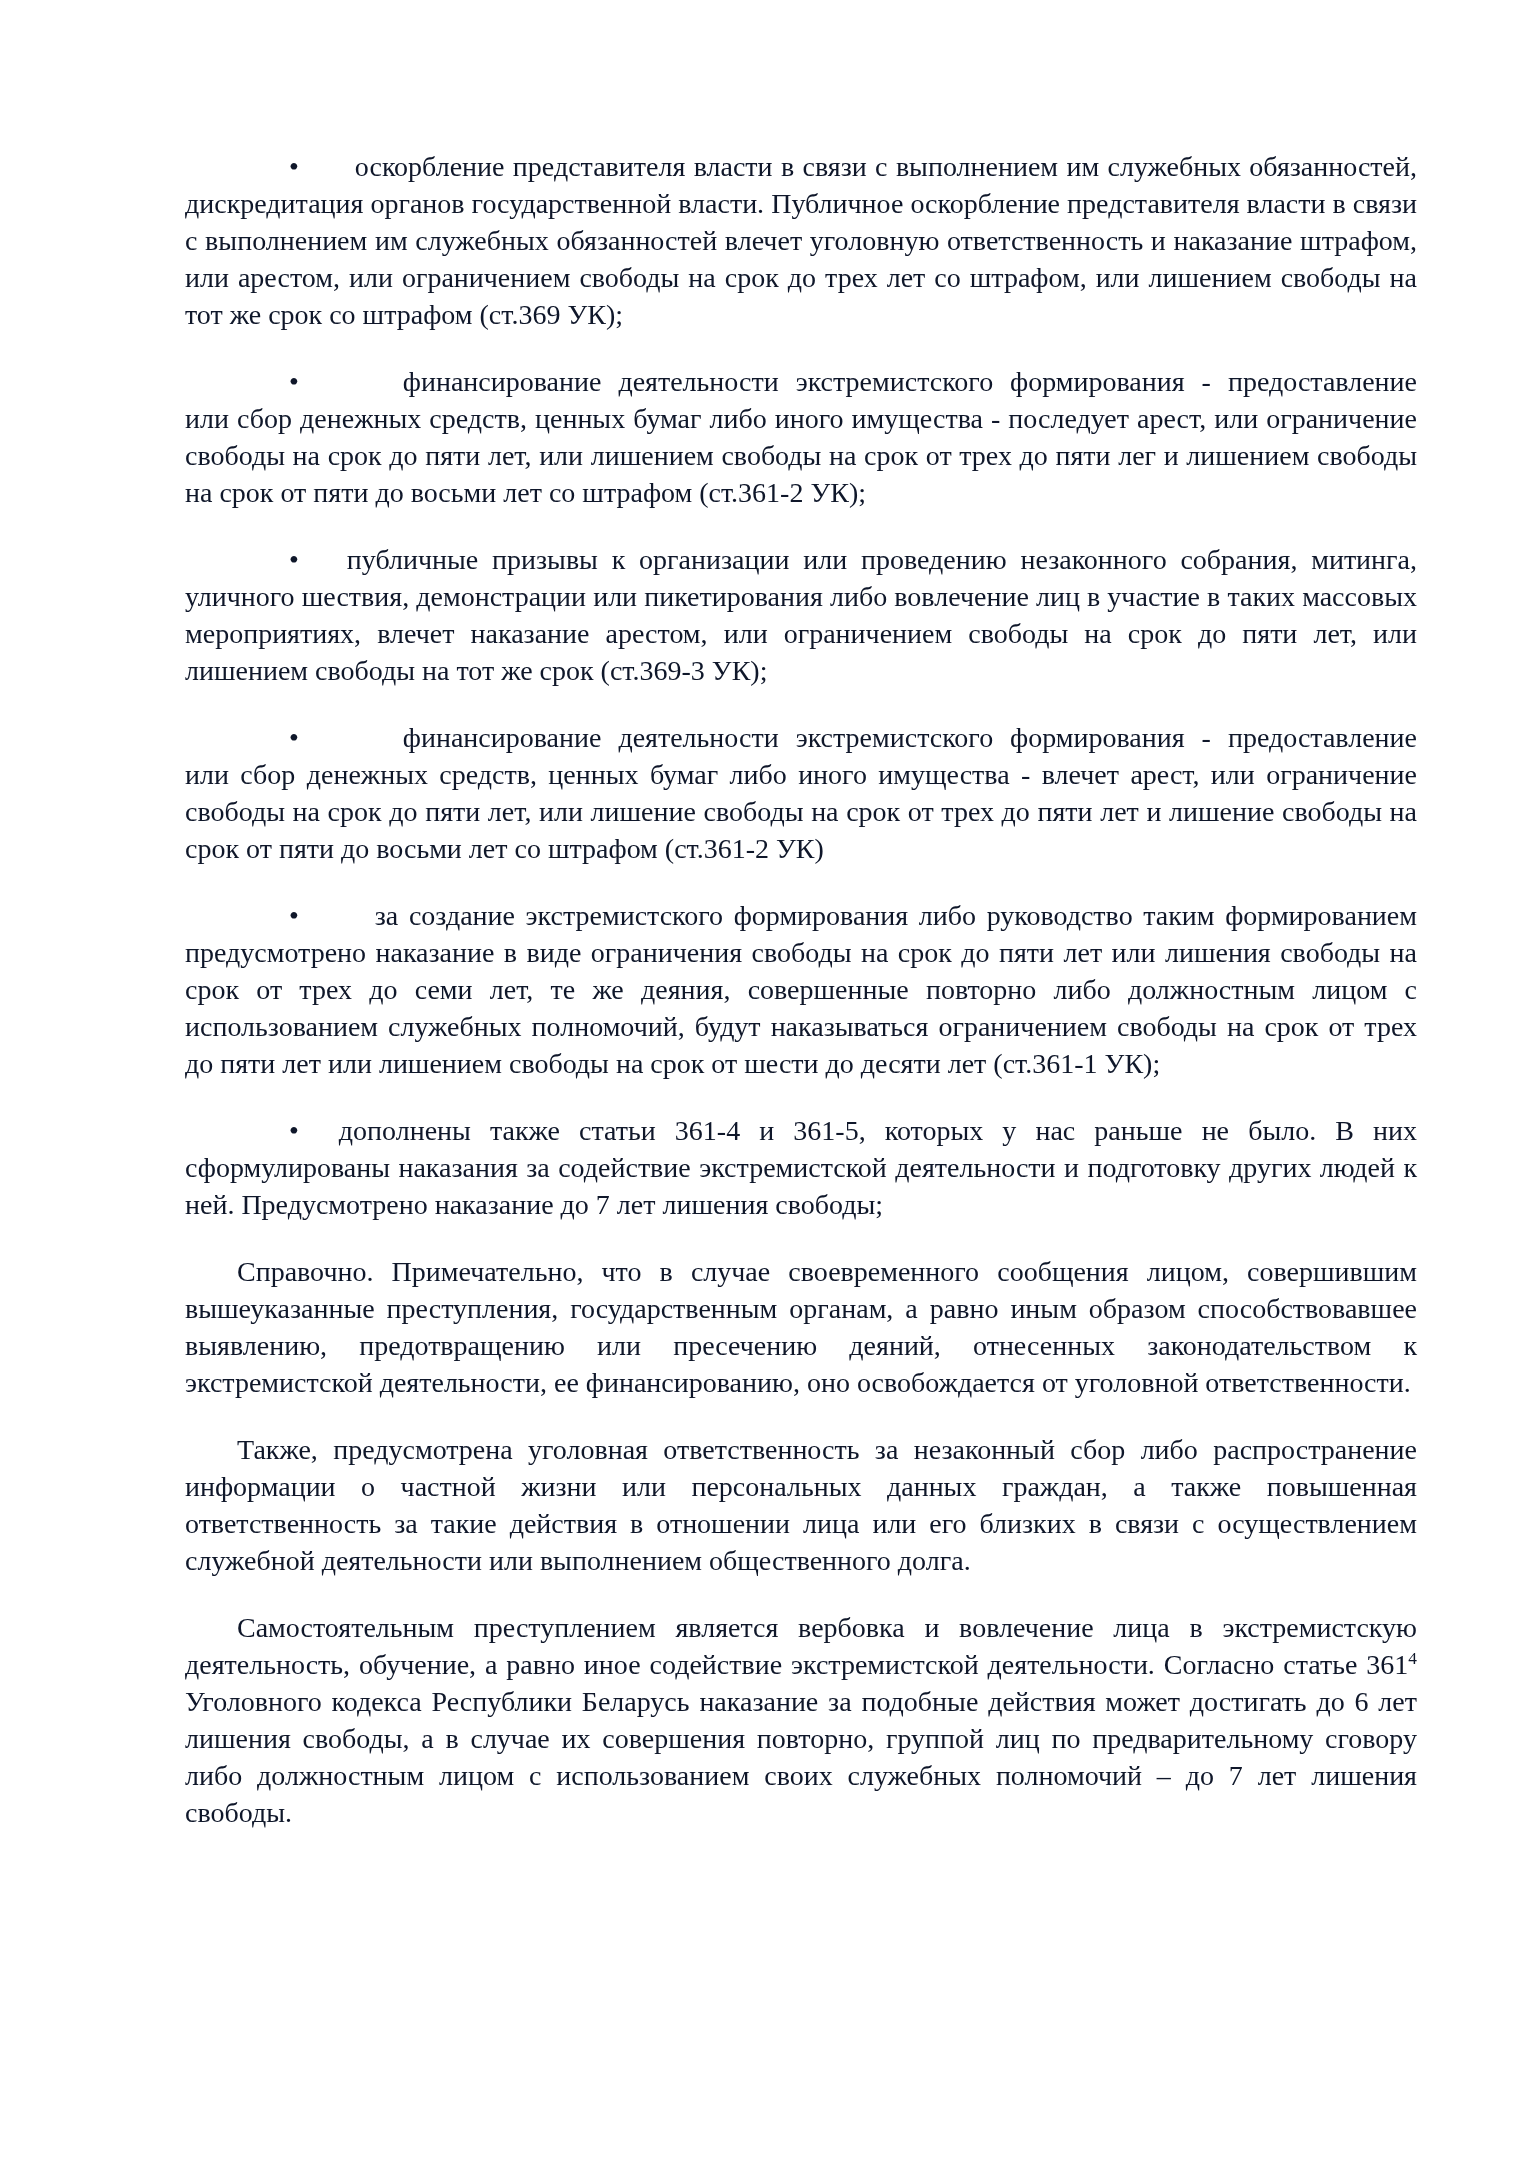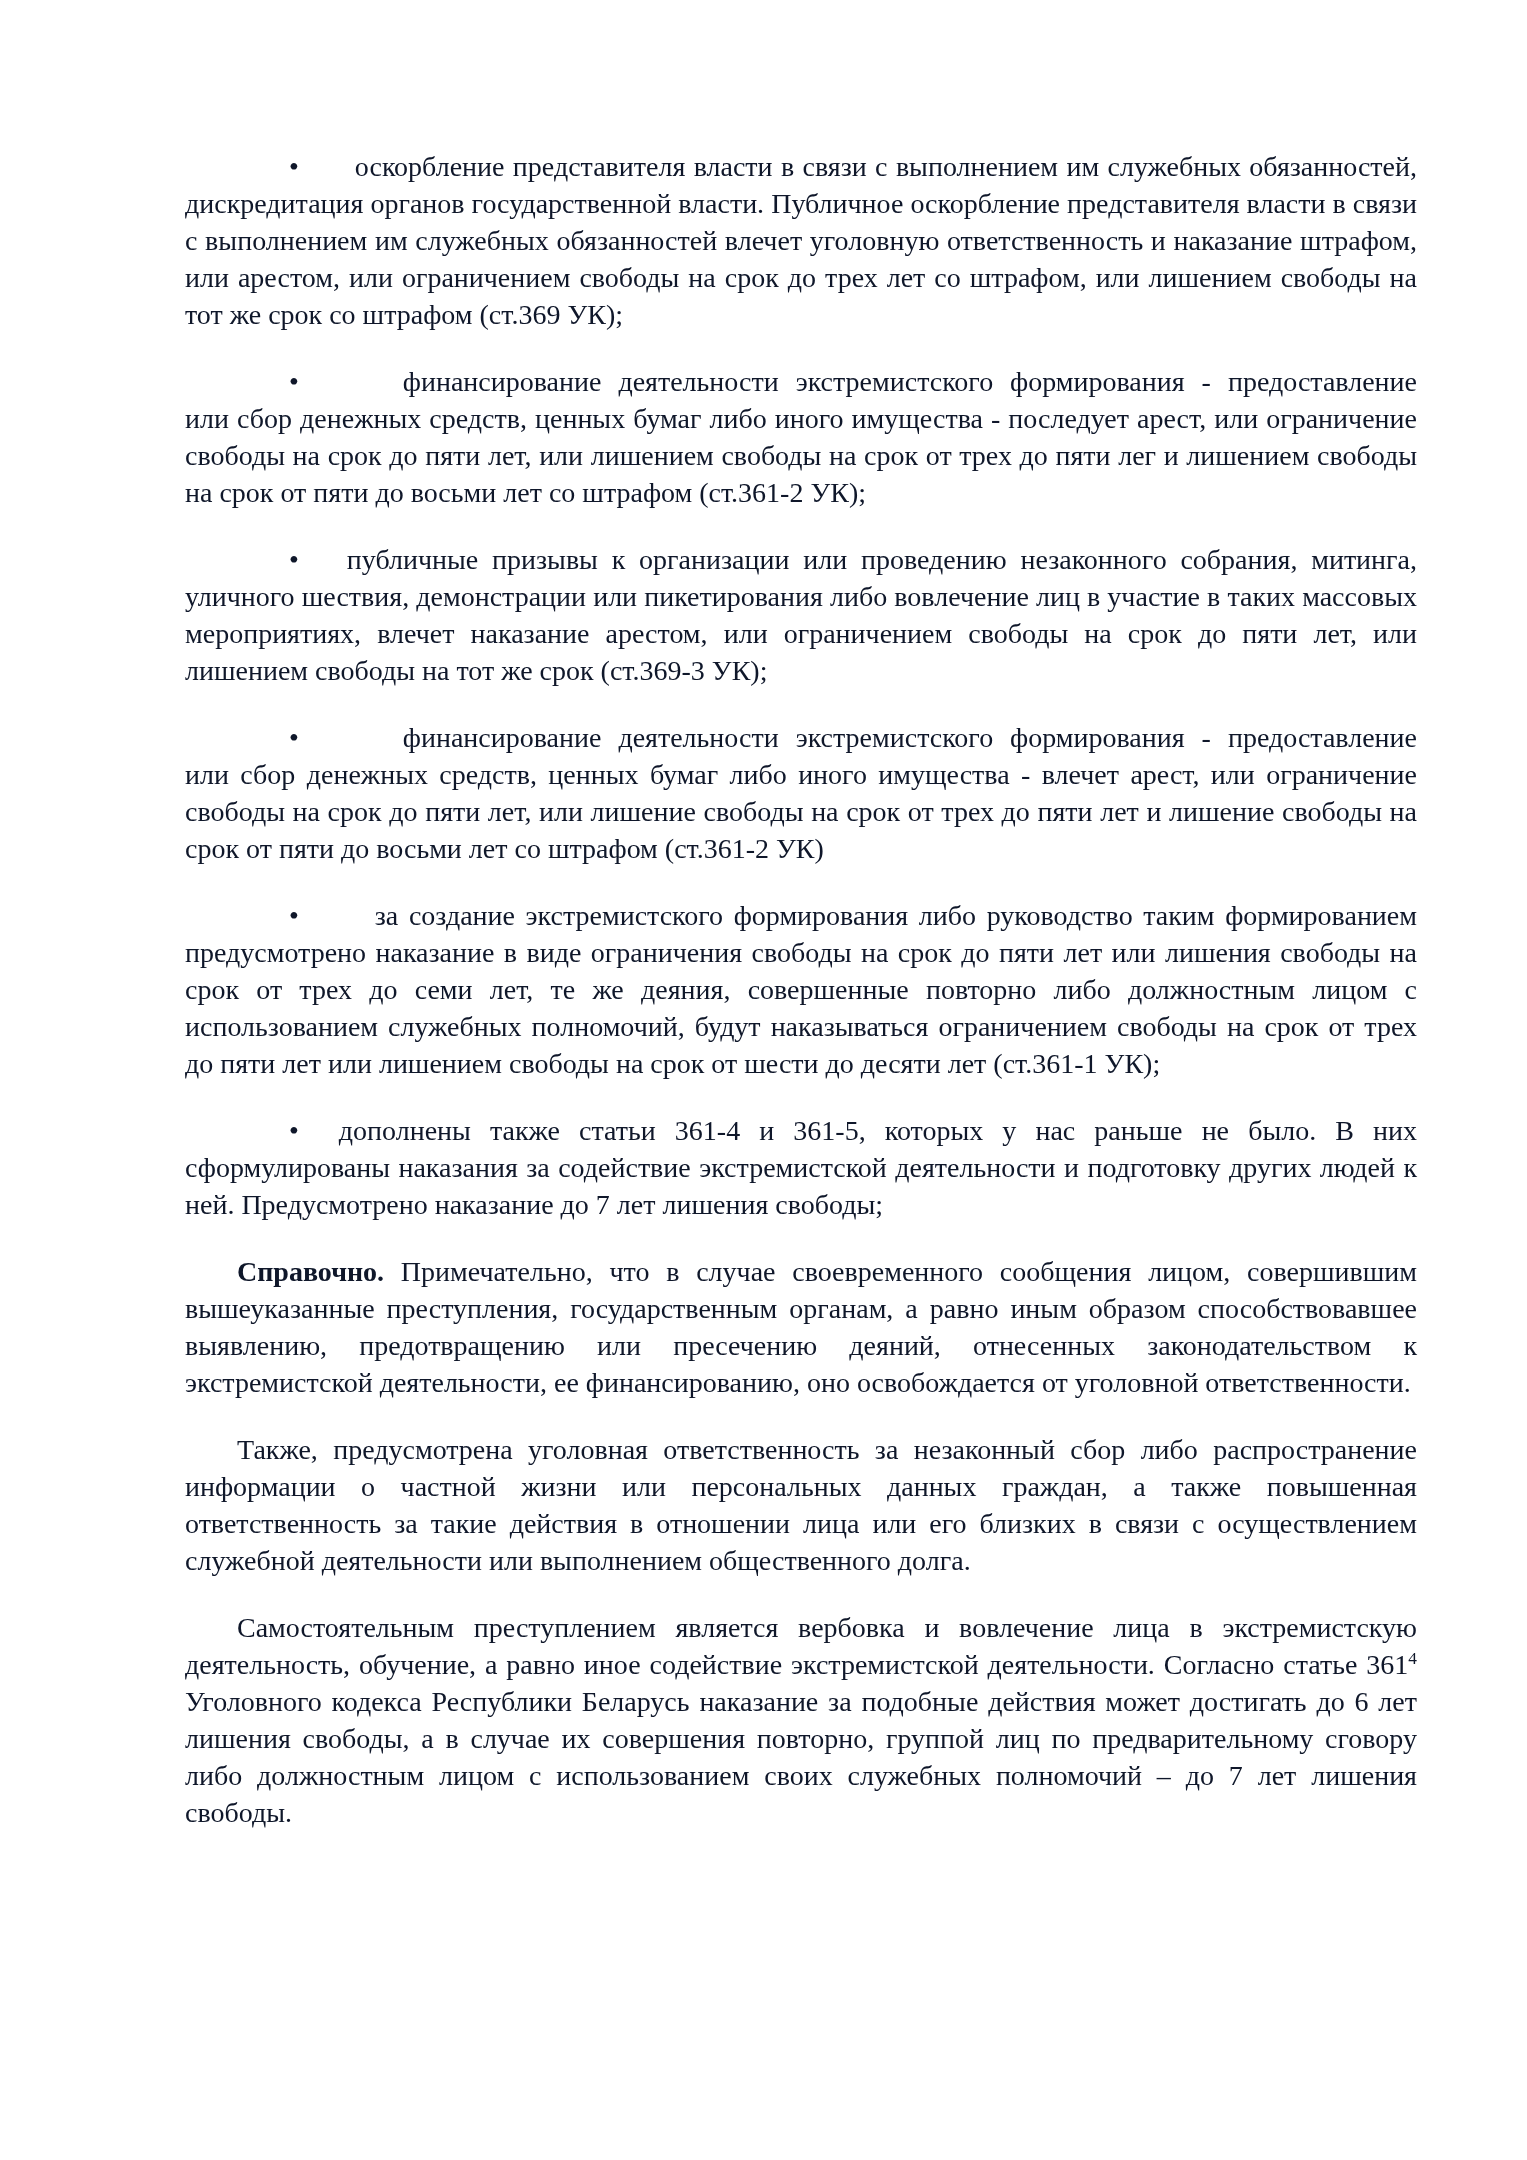--- a/index.html
+++ b/index.html
@@ -27,21 +27,21 @@
   }
   p.para:last-child { margin-bottom: 0; }
   .tab { display: inline-block; height: 1px; }
   .tab-a { width: 56px; }
   .tab-b { width: 104px; }
   .tab-c { width: 48px; }
   .tab-d { width: 104px; }
   .tab-e { width: 76px; }
   .tab-f { width: 40px; }
   .marker { display: inline-block; }
-  .note-label { font-weight: bold; font-style: normal; }
+  .note-label { font-weight: normal; font-style: normal; }
   .note-body  { }
   sup.ref {
     font-size: 0.62em;
     line-height: 0;
     vertical-align: super;
   }
 </style>
 </head>
 <body>
 

